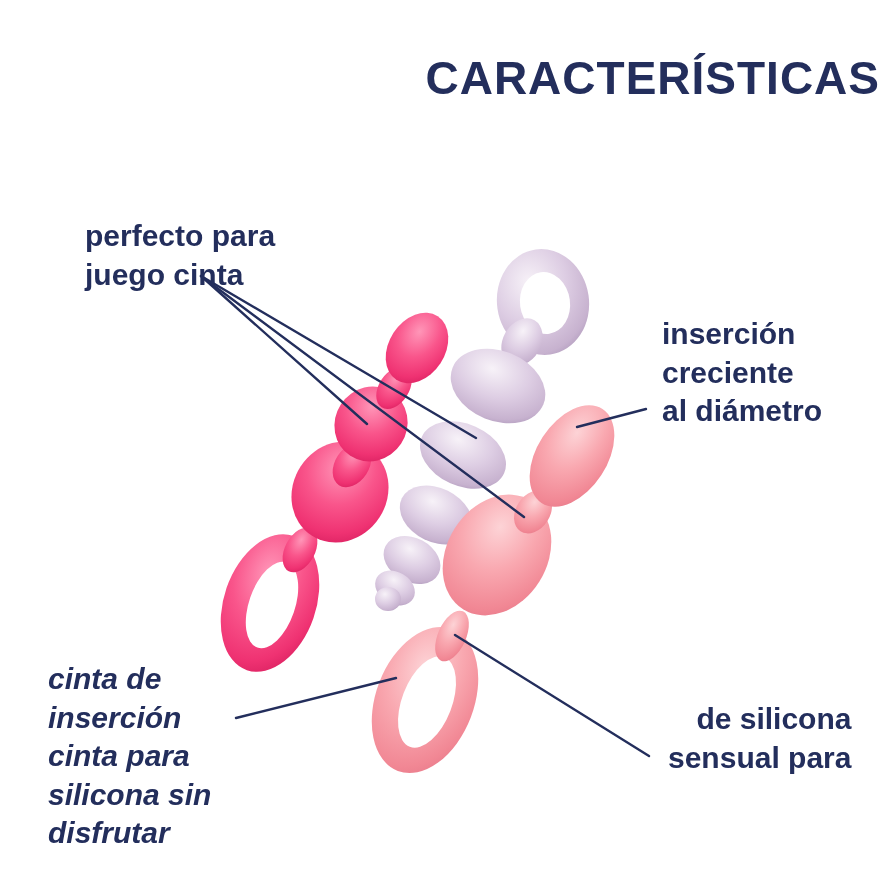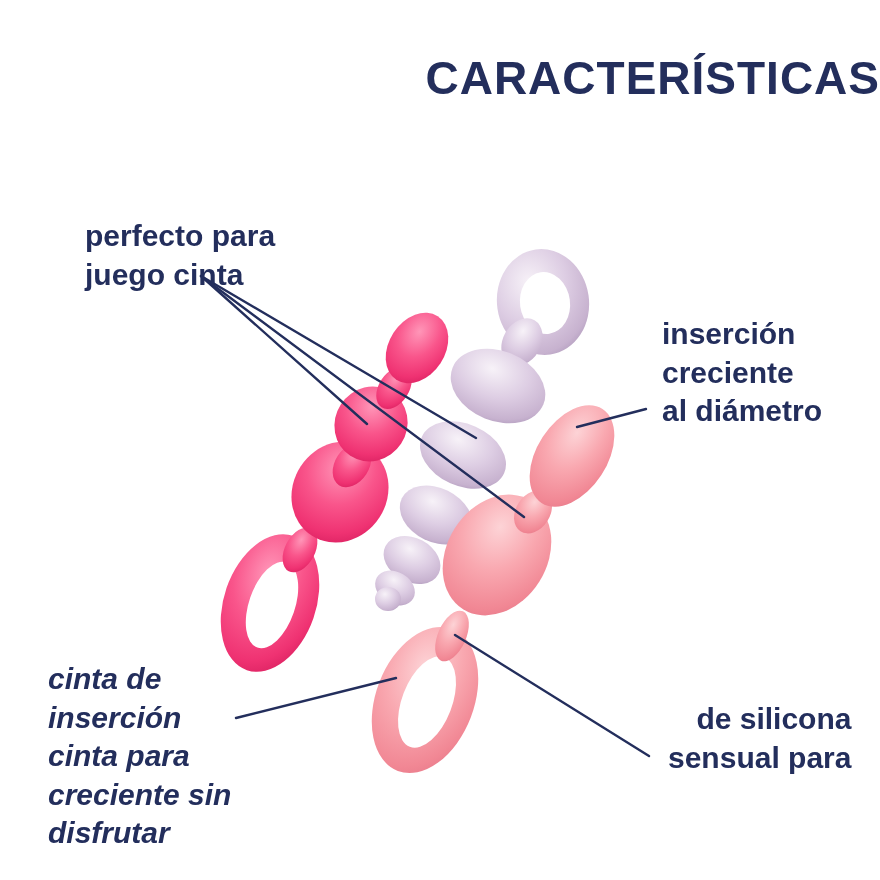--- a/index.html
+++ b/index.html
@@ -107,21 +107,21 @@
   <div class="ann ann-right">
     <div>inserción</div>
     <div>creciente</div>
     <div>al diámetro</div>
   </div>
 
   <div class="ann ann-bottom-left">
     <div>cinta de</div>
     <div>inserción</div>
     <div>cinta para</div>
-    <div>creciente sin</div>
+    <div>silicona sin</div>
     <div>disfrutar</div>
   </div>
 
   <div class="ann ann-bottom-right">
     <div>de silicona</div>
     <div>sensual para</div>
   </div>
 
 </div>
 

